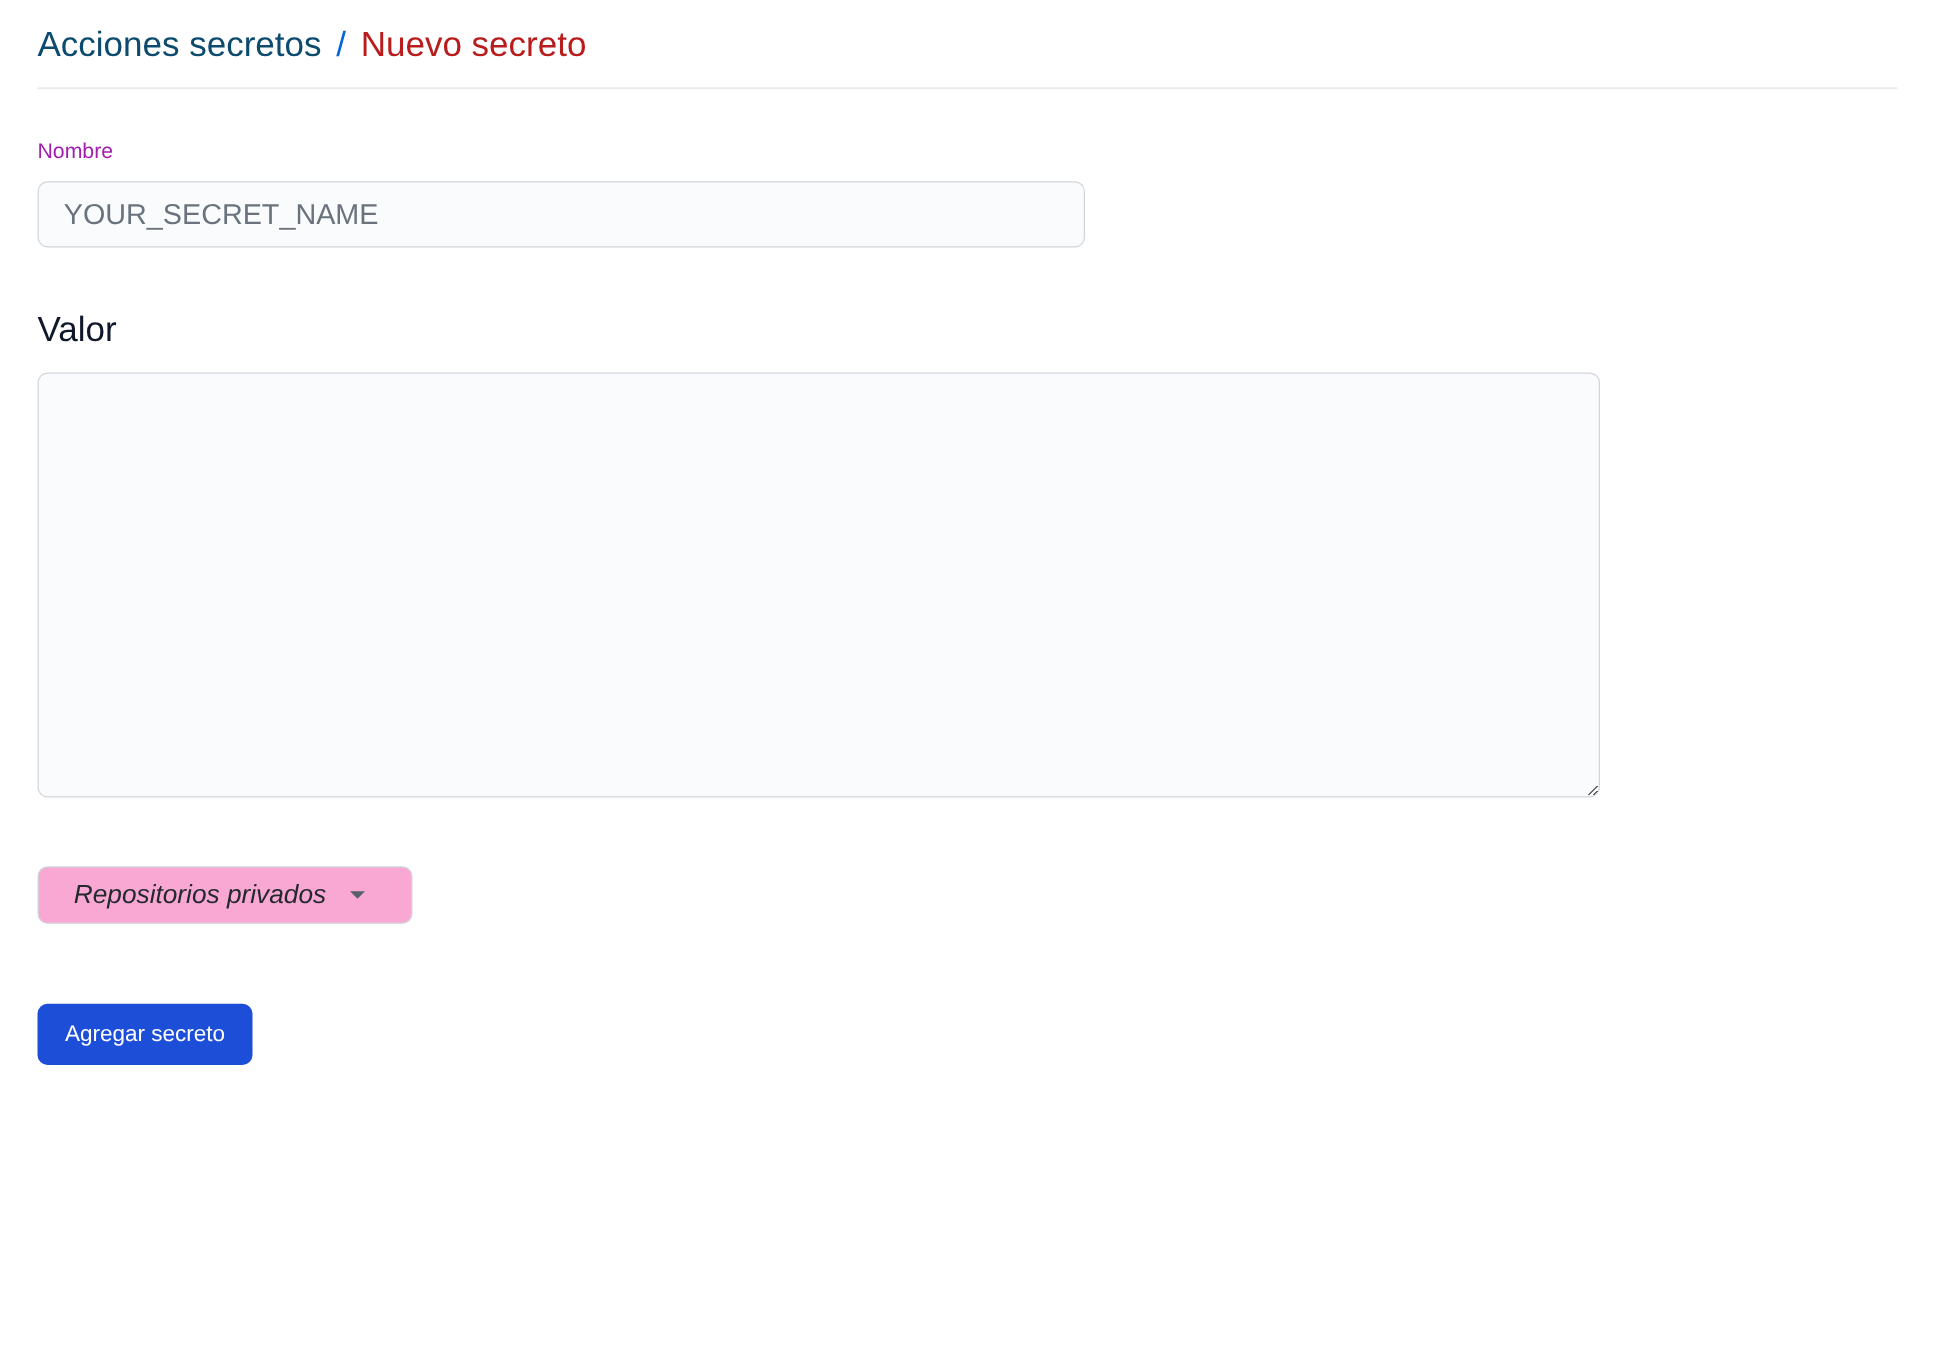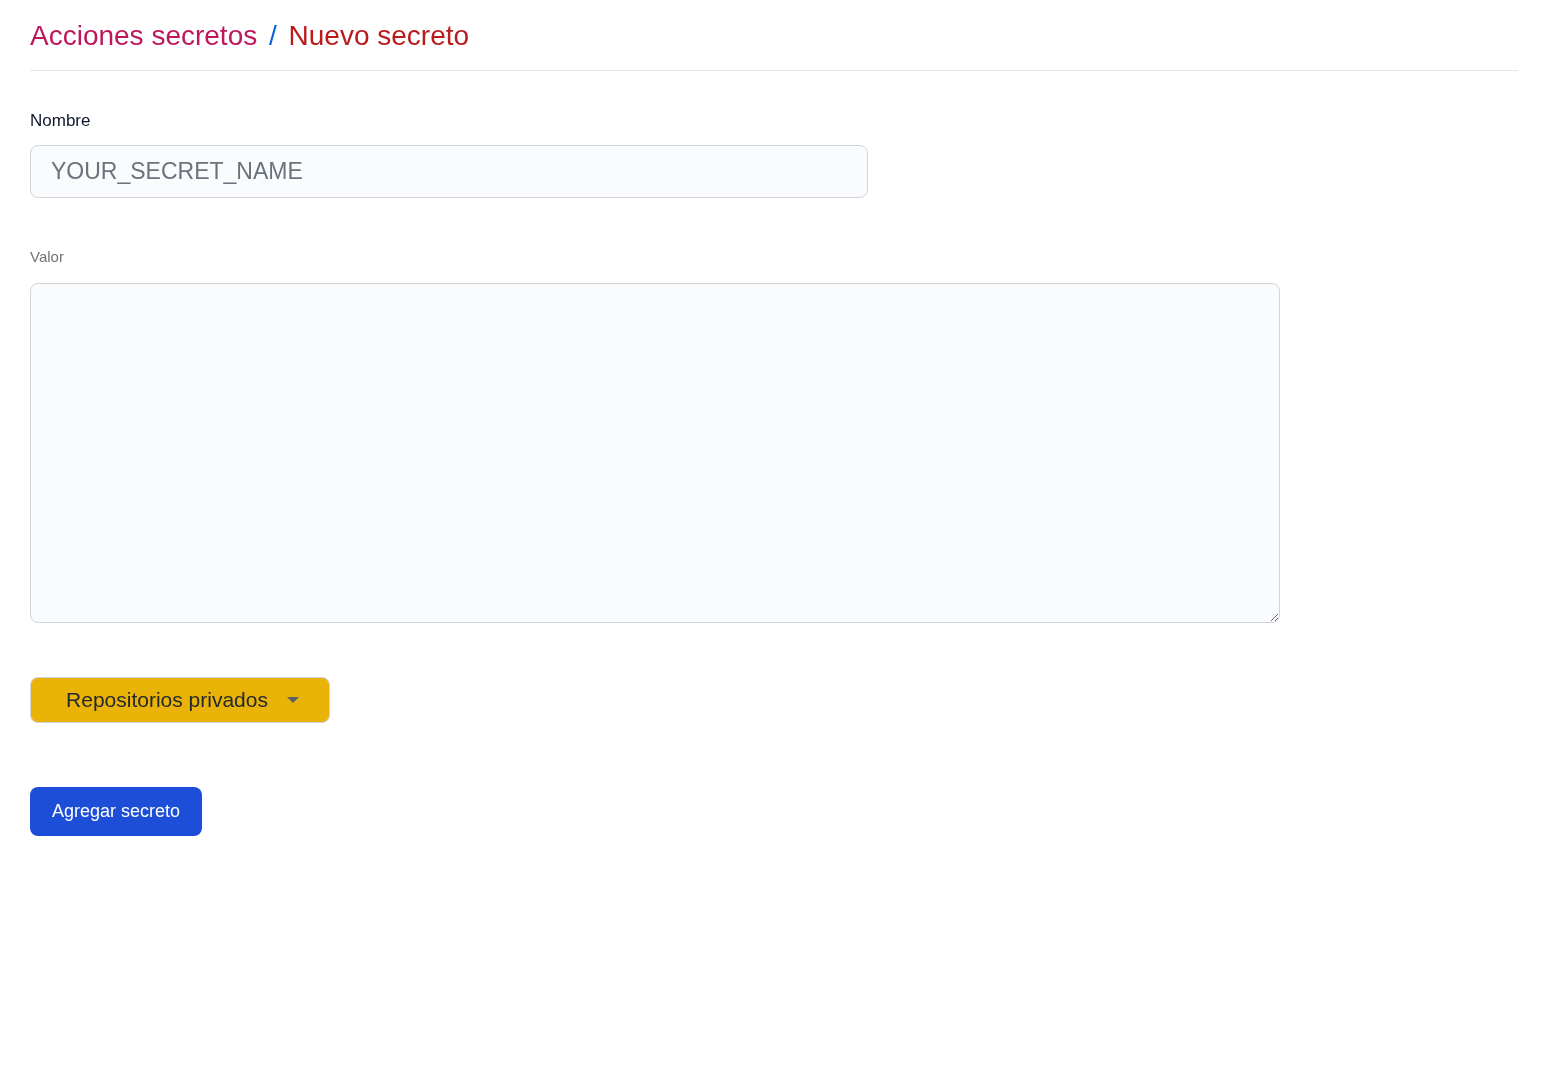--- a/index.html
+++ b/index.html
@@ -14,43 +14,43 @@
       width: 1548px;
     }
     .breadcrumb {
       font-size: 28px;
       color: #24292e;
       padding-bottom: 18px;
       border-bottom: 1px solid #e1e4e8;
       margin-bottom: 40px;
     }
     .breadcrumb a {
-      color: #be185d;
+      color: #0c4a6e;
       text-decoration: none;
     }
     .breadcrumb-sep {
       color: #0366d6;
       margin: 0 4px;
     }
     .breadcrumb-current {
       color: #b91c1c;
     }
     .form-group {
       margin-bottom: 50px;
     }
     .form-label-small {
       display: block;
       font-size: 17px;
-      color: #0f172a;
+      color: #a21caf;
       margin-bottom: 14px;
     }
     .form-label-large {
       display: block;
-      font-size: 15px;
-      color: #737373;
+      font-size: 28px;
+      color: #0f172a;
       margin-bottom: 18px;
       margin-top: 13px;
     }
     .text-input {
       width: 838px;
       font-size: 23px;
       padding: 12px 20px;
       border: 1px solid #d1d5da;
       border-radius: 8px;
       background: #fafbfc;
@@ -79,25 +79,26 @@
       display: inline-block;
     }
     .select-btn {
       display: inline-flex;
       align-items: center;
       gap: 18px;
       font-size: 21px;
       padding: 10px 22px 10px 28px;
       border: 1px solid #d1d5da;
       border-radius: 8px;
-      background: #eab308;
+      background: #f9a8d4;
       color: #24292e;
       cursor: pointer;
       min-width: 300px;
-      justify-content: center;
+      justify-content: flex-start;
+      font-style: italic;
     }
     .select-caret {
       display: inline-flex;
     }
     .submit-btn {
       font-size: 18px;
       padding: 14px 22px;
       border: none;
       border-radius: 8px;
       background: #1d4ed8;

